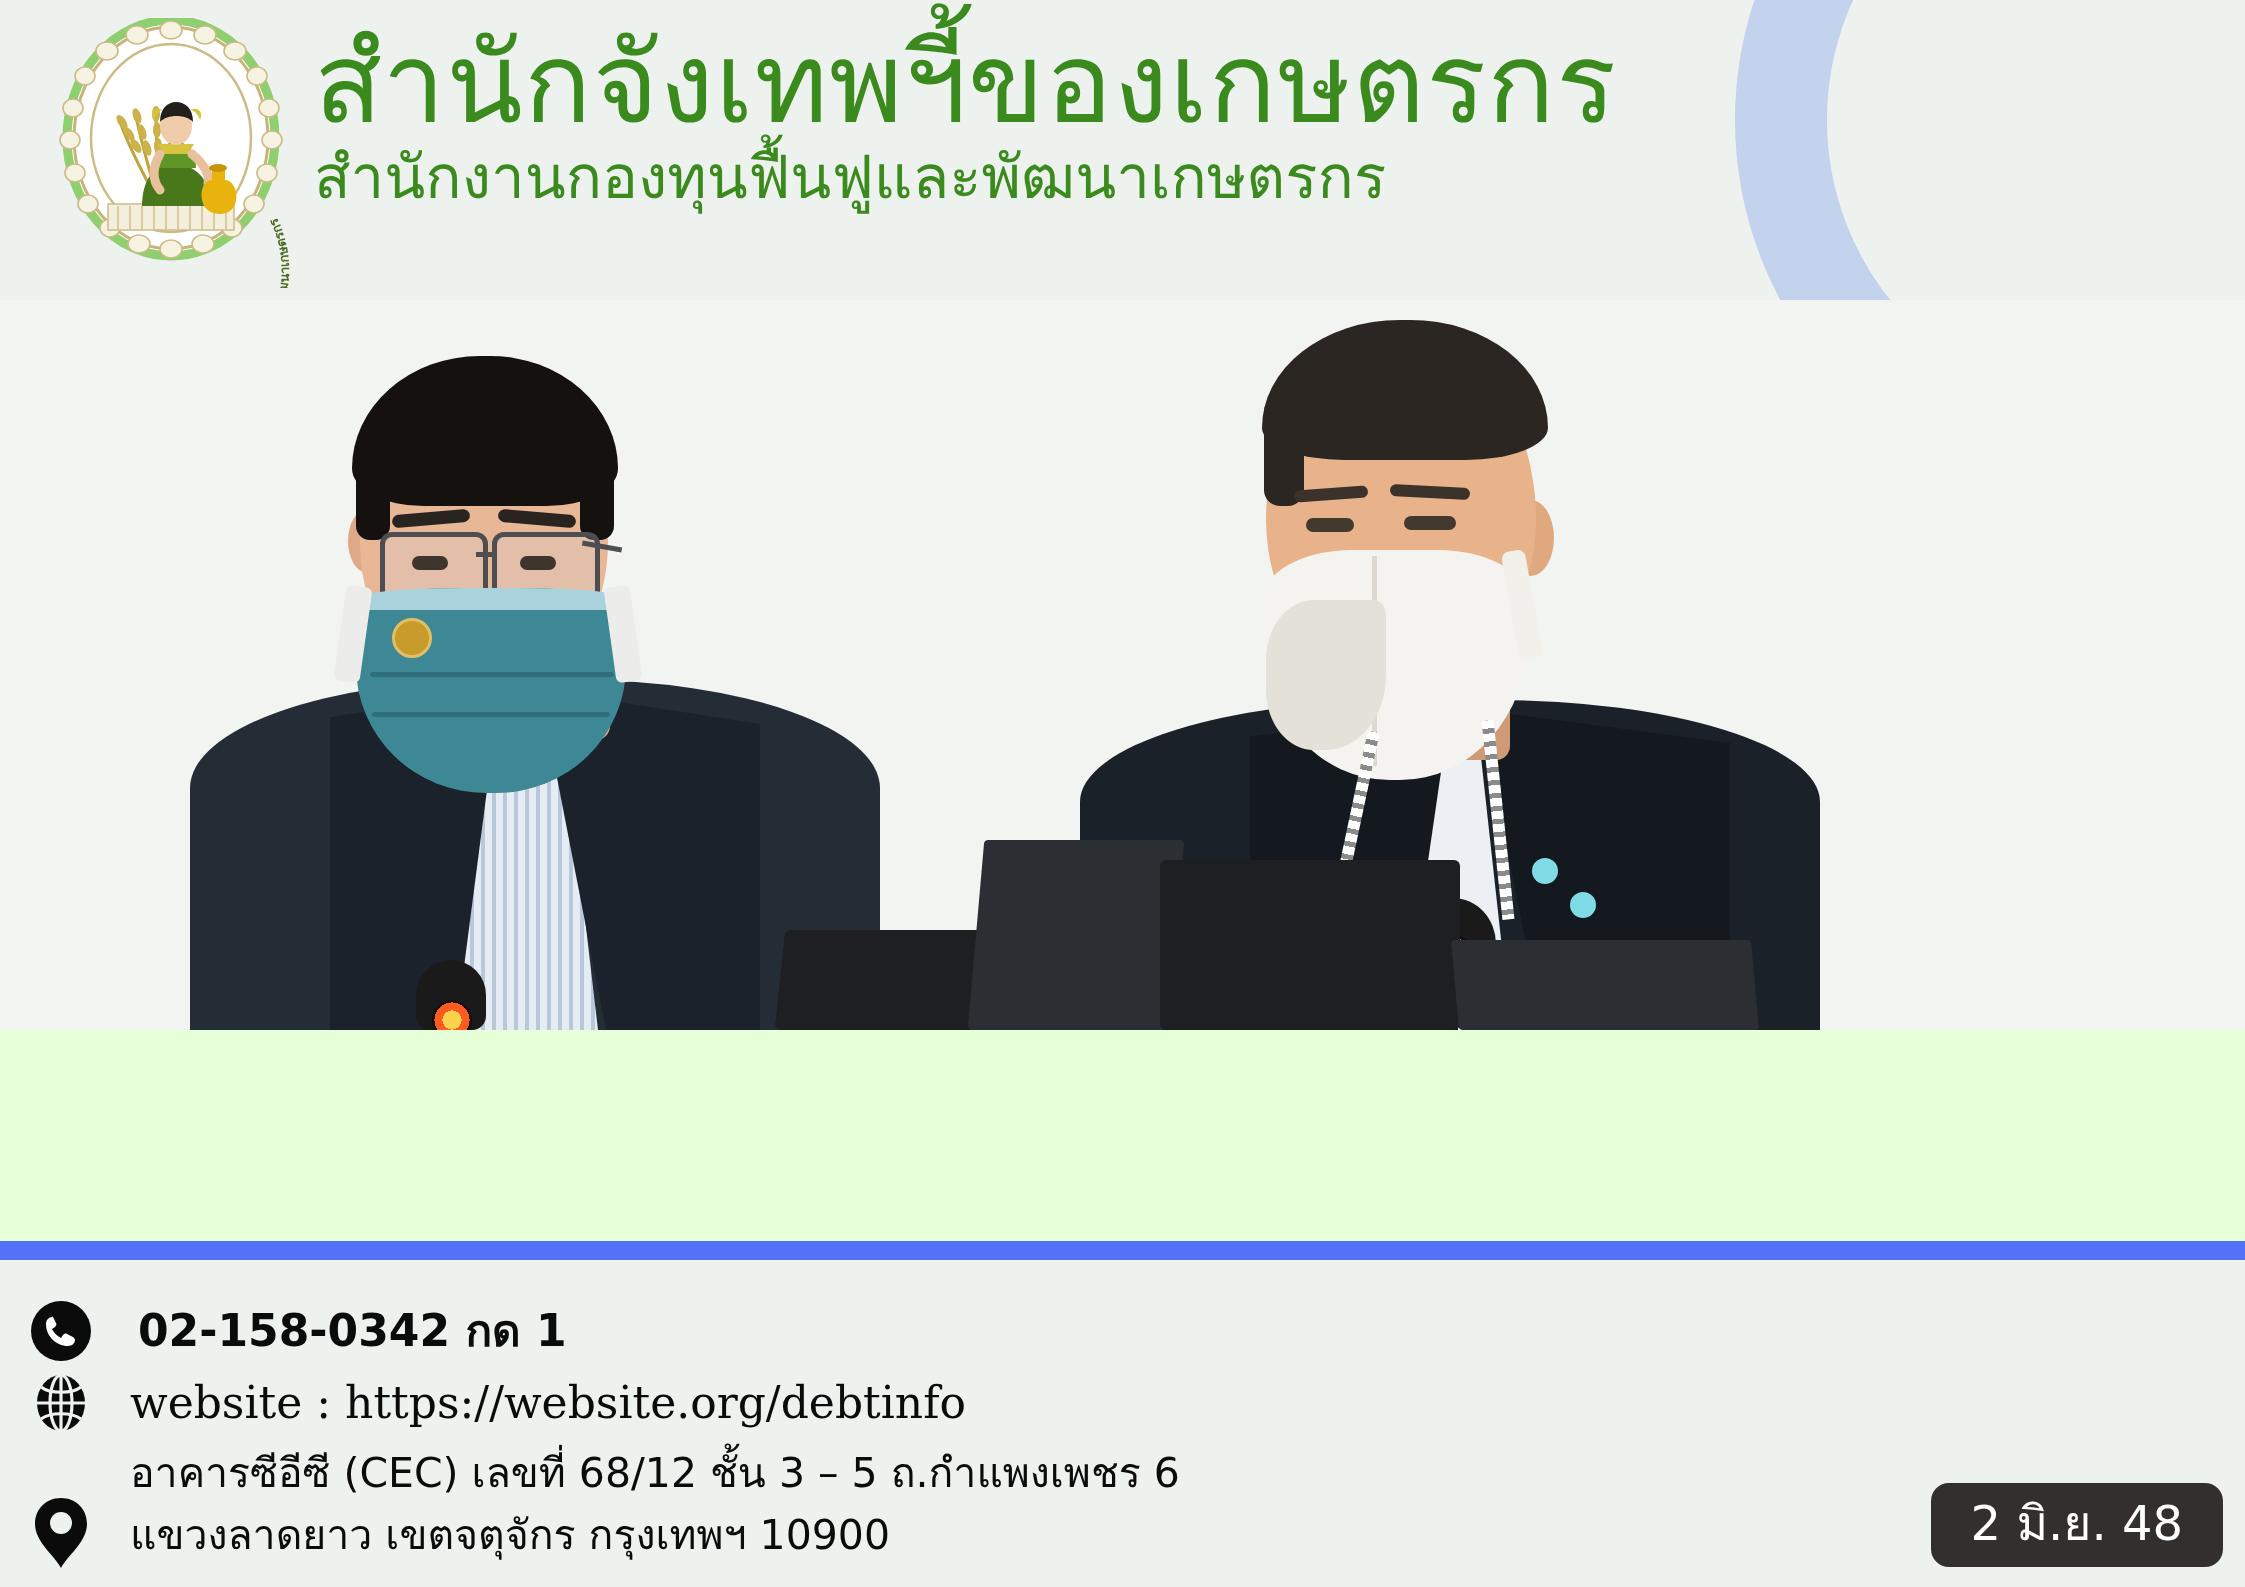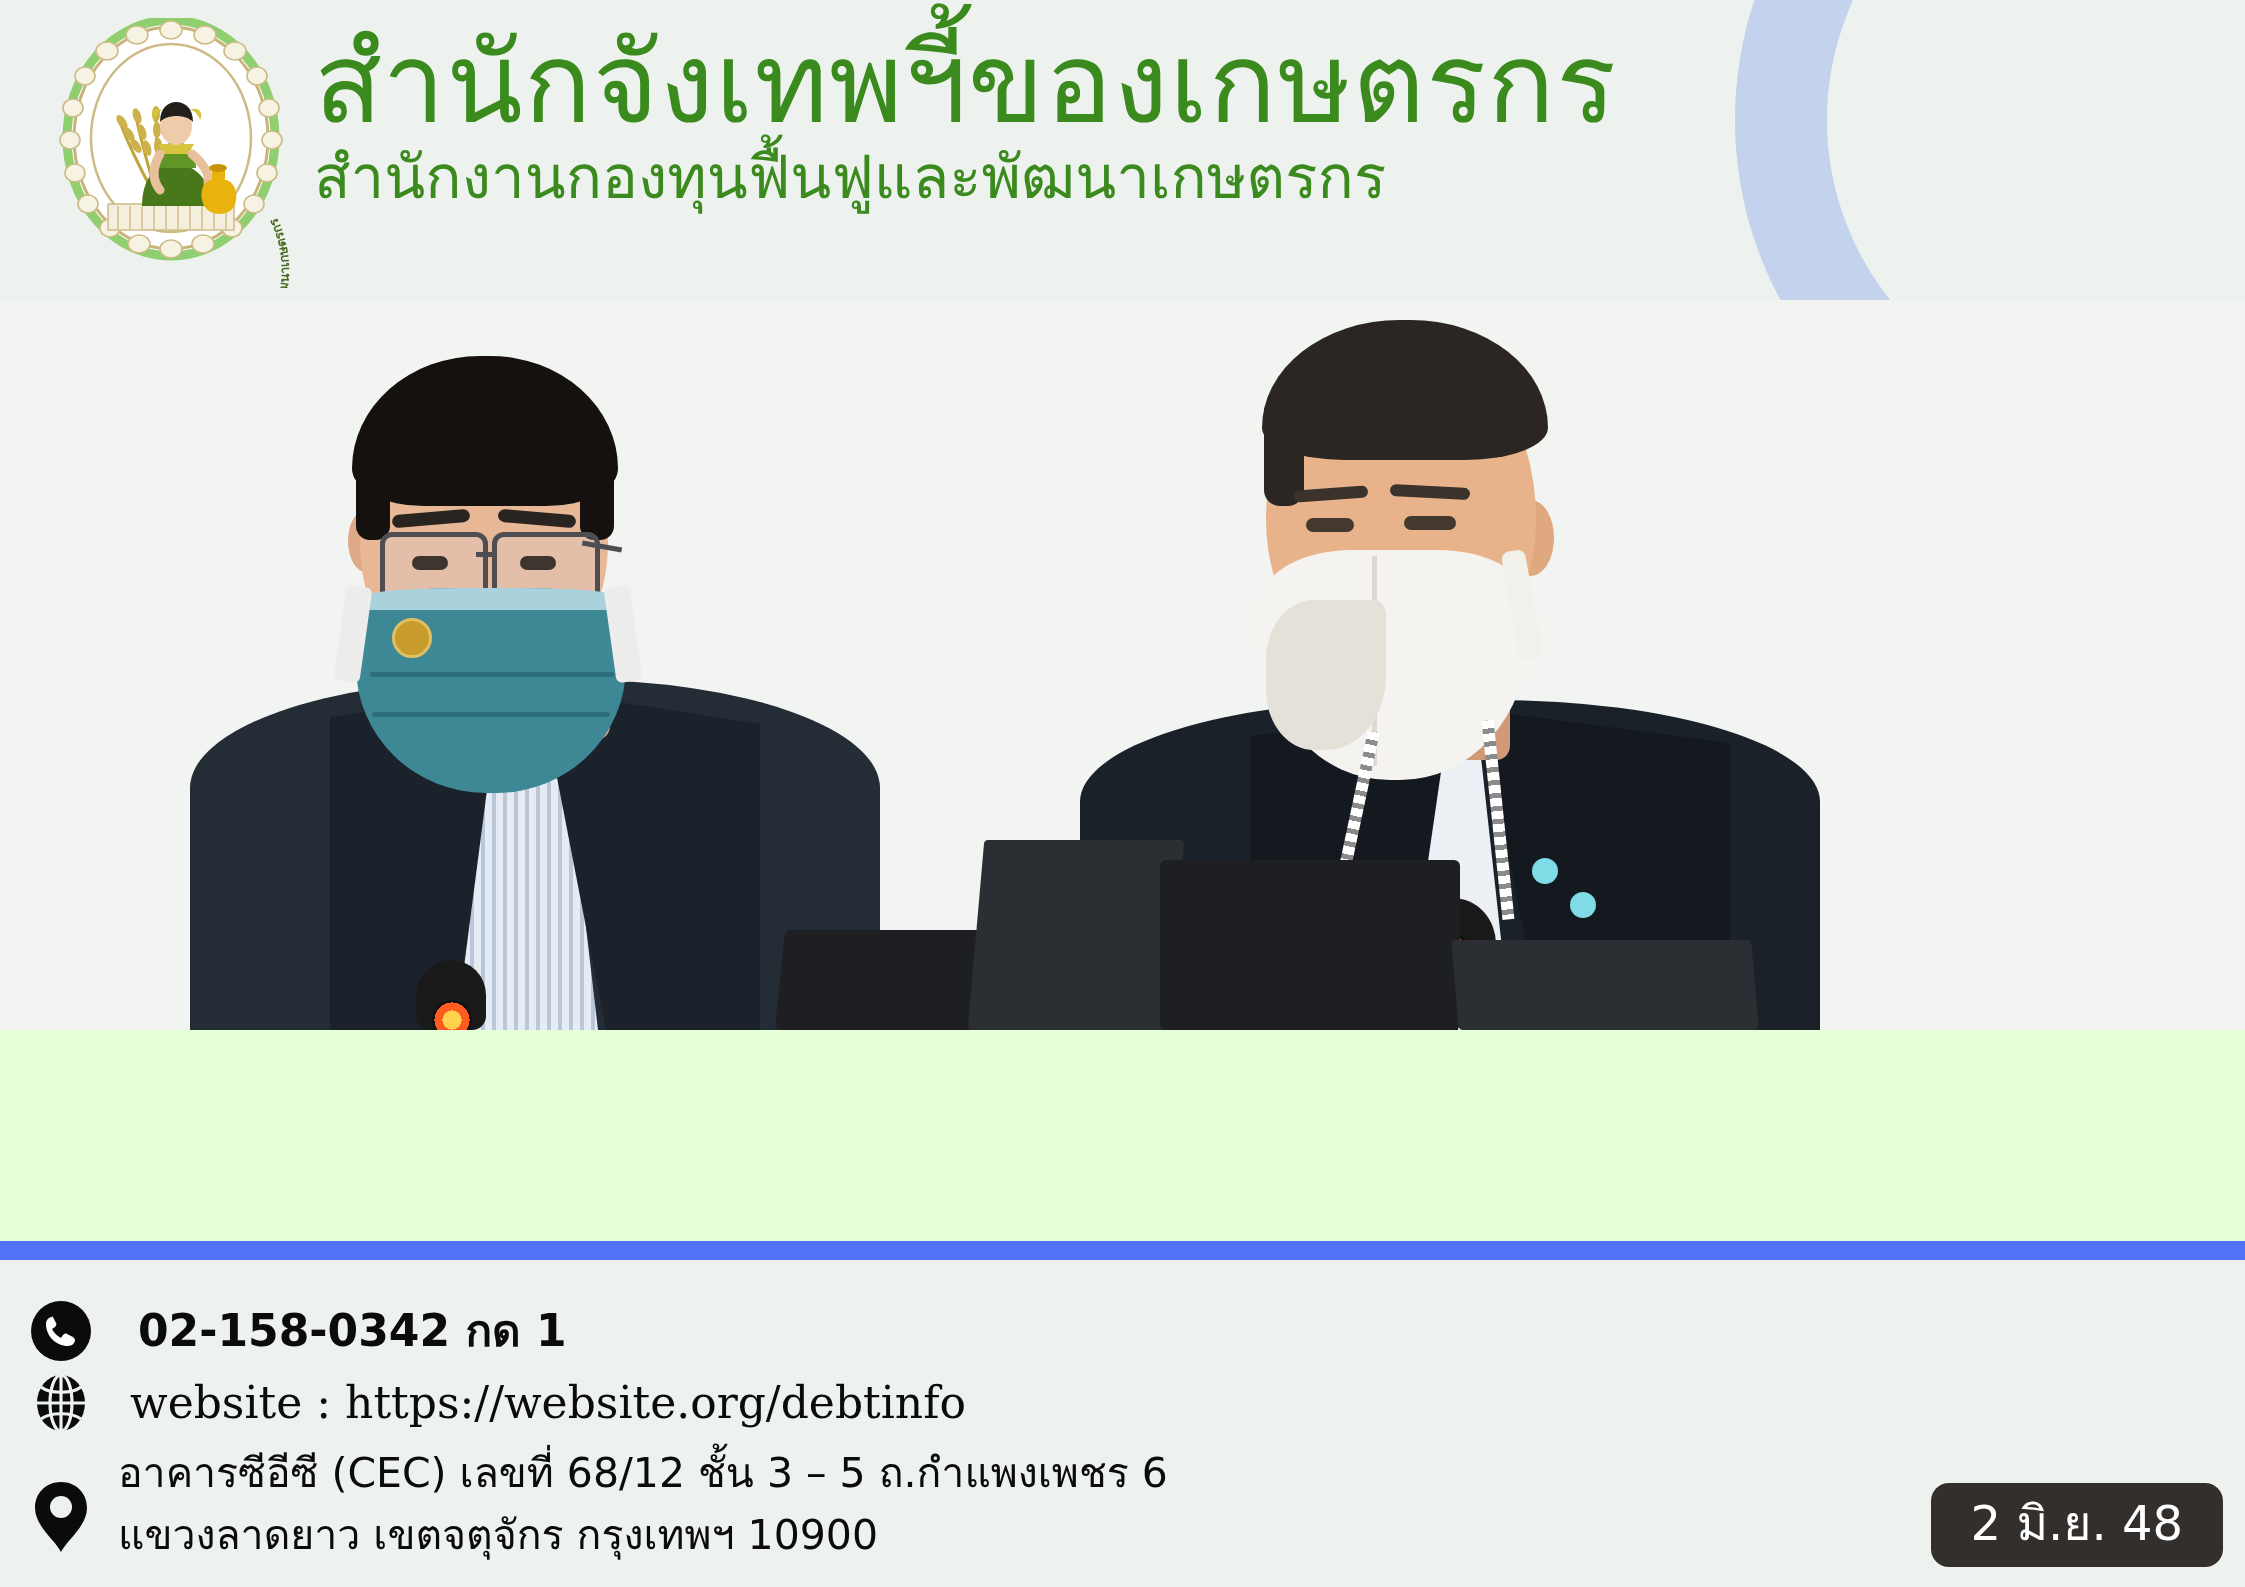--- a/index.html
+++ b/index.html
@@ -216,21 +216,21 @@
     left: 0;
     top: 1260px;
     width: 2245px;
     height: 327px;
     background: #eef2ef;
     z-index: 5;
   }
   .contact-row {
     position: absolute;
     display: flex;
-    align-items: center;
+    align-items: flex-end;
   }
   .c-icon {
     width: 66px;
     height: 66px;
     flex: 0 0 auto;
     display: flex;
     align-items: center;
     justify-content: center;
   }
   .c-text {
@@ -251,21 +251,21 @@
   .row-web .c-text {
     font-family: "DejaVu Serif", serif;
     font-size: 44px;
     line-height: 66px;
     margin-left: 36px;
   }
 
   .row-addr   { left: 28px; top: 182px; }
   .row-addr .c-icon { margin-top: 26px; }
   .row-addr .addr-lines {
-    margin-left: 24px;
+    margin-left: 36px;
     font-family: "DejaVu Sans", sans-serif;
     font-size: 41px;
     line-height: 62px;
     color: #0b0b0b;
     white-space: nowrap;
   }
 
   
   .date-badge {
     position: absolute;

